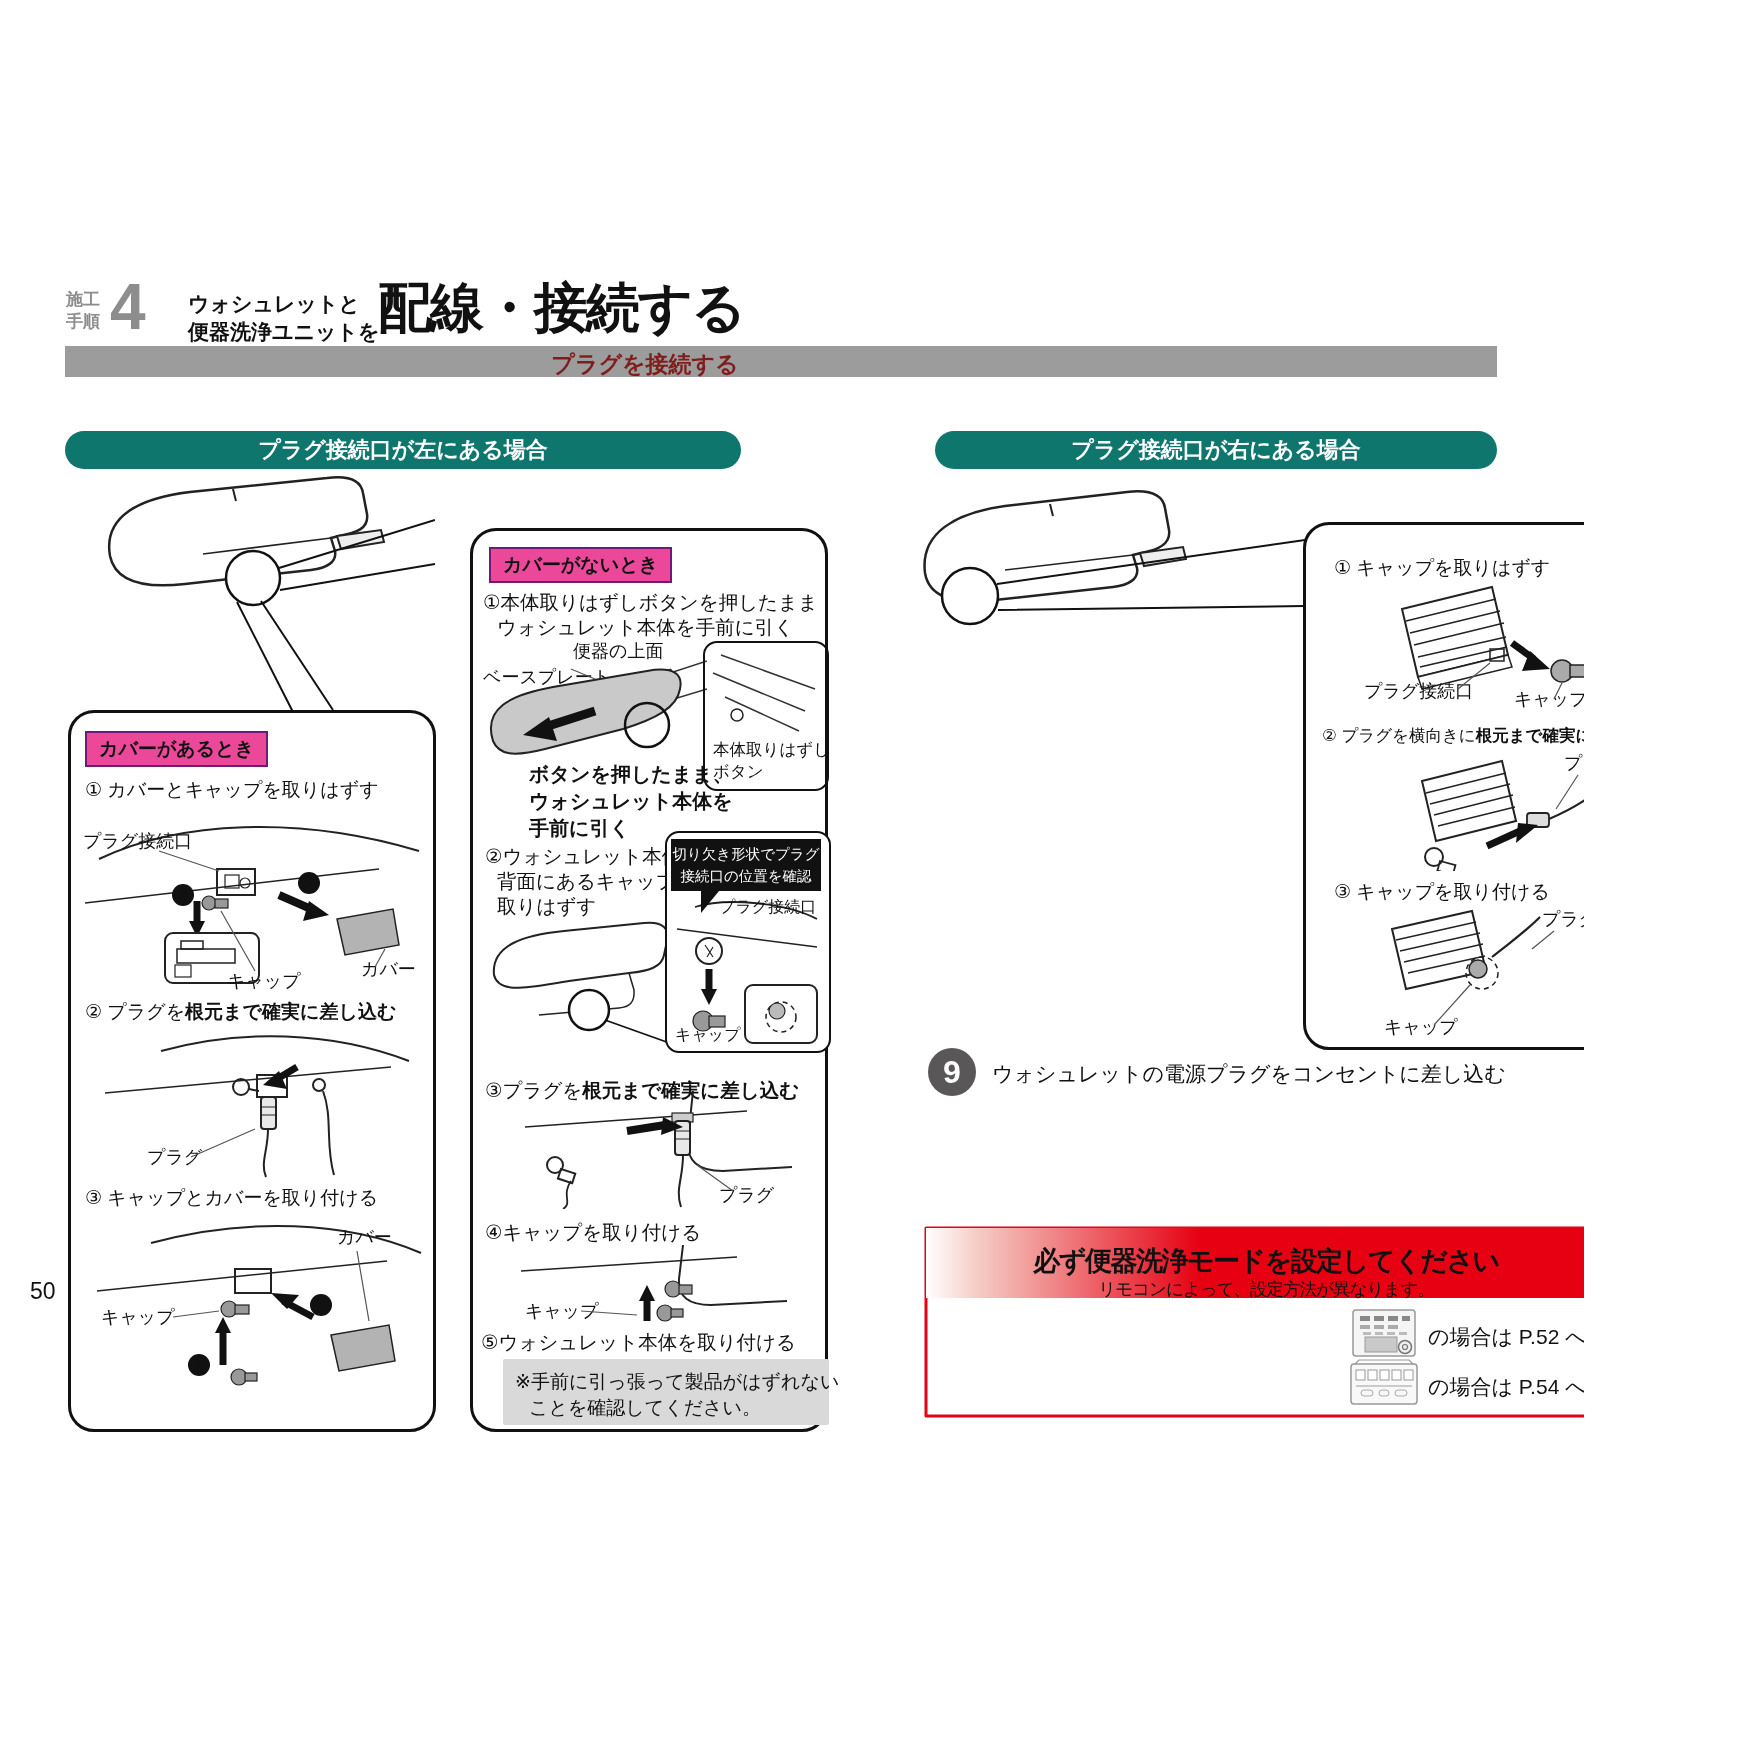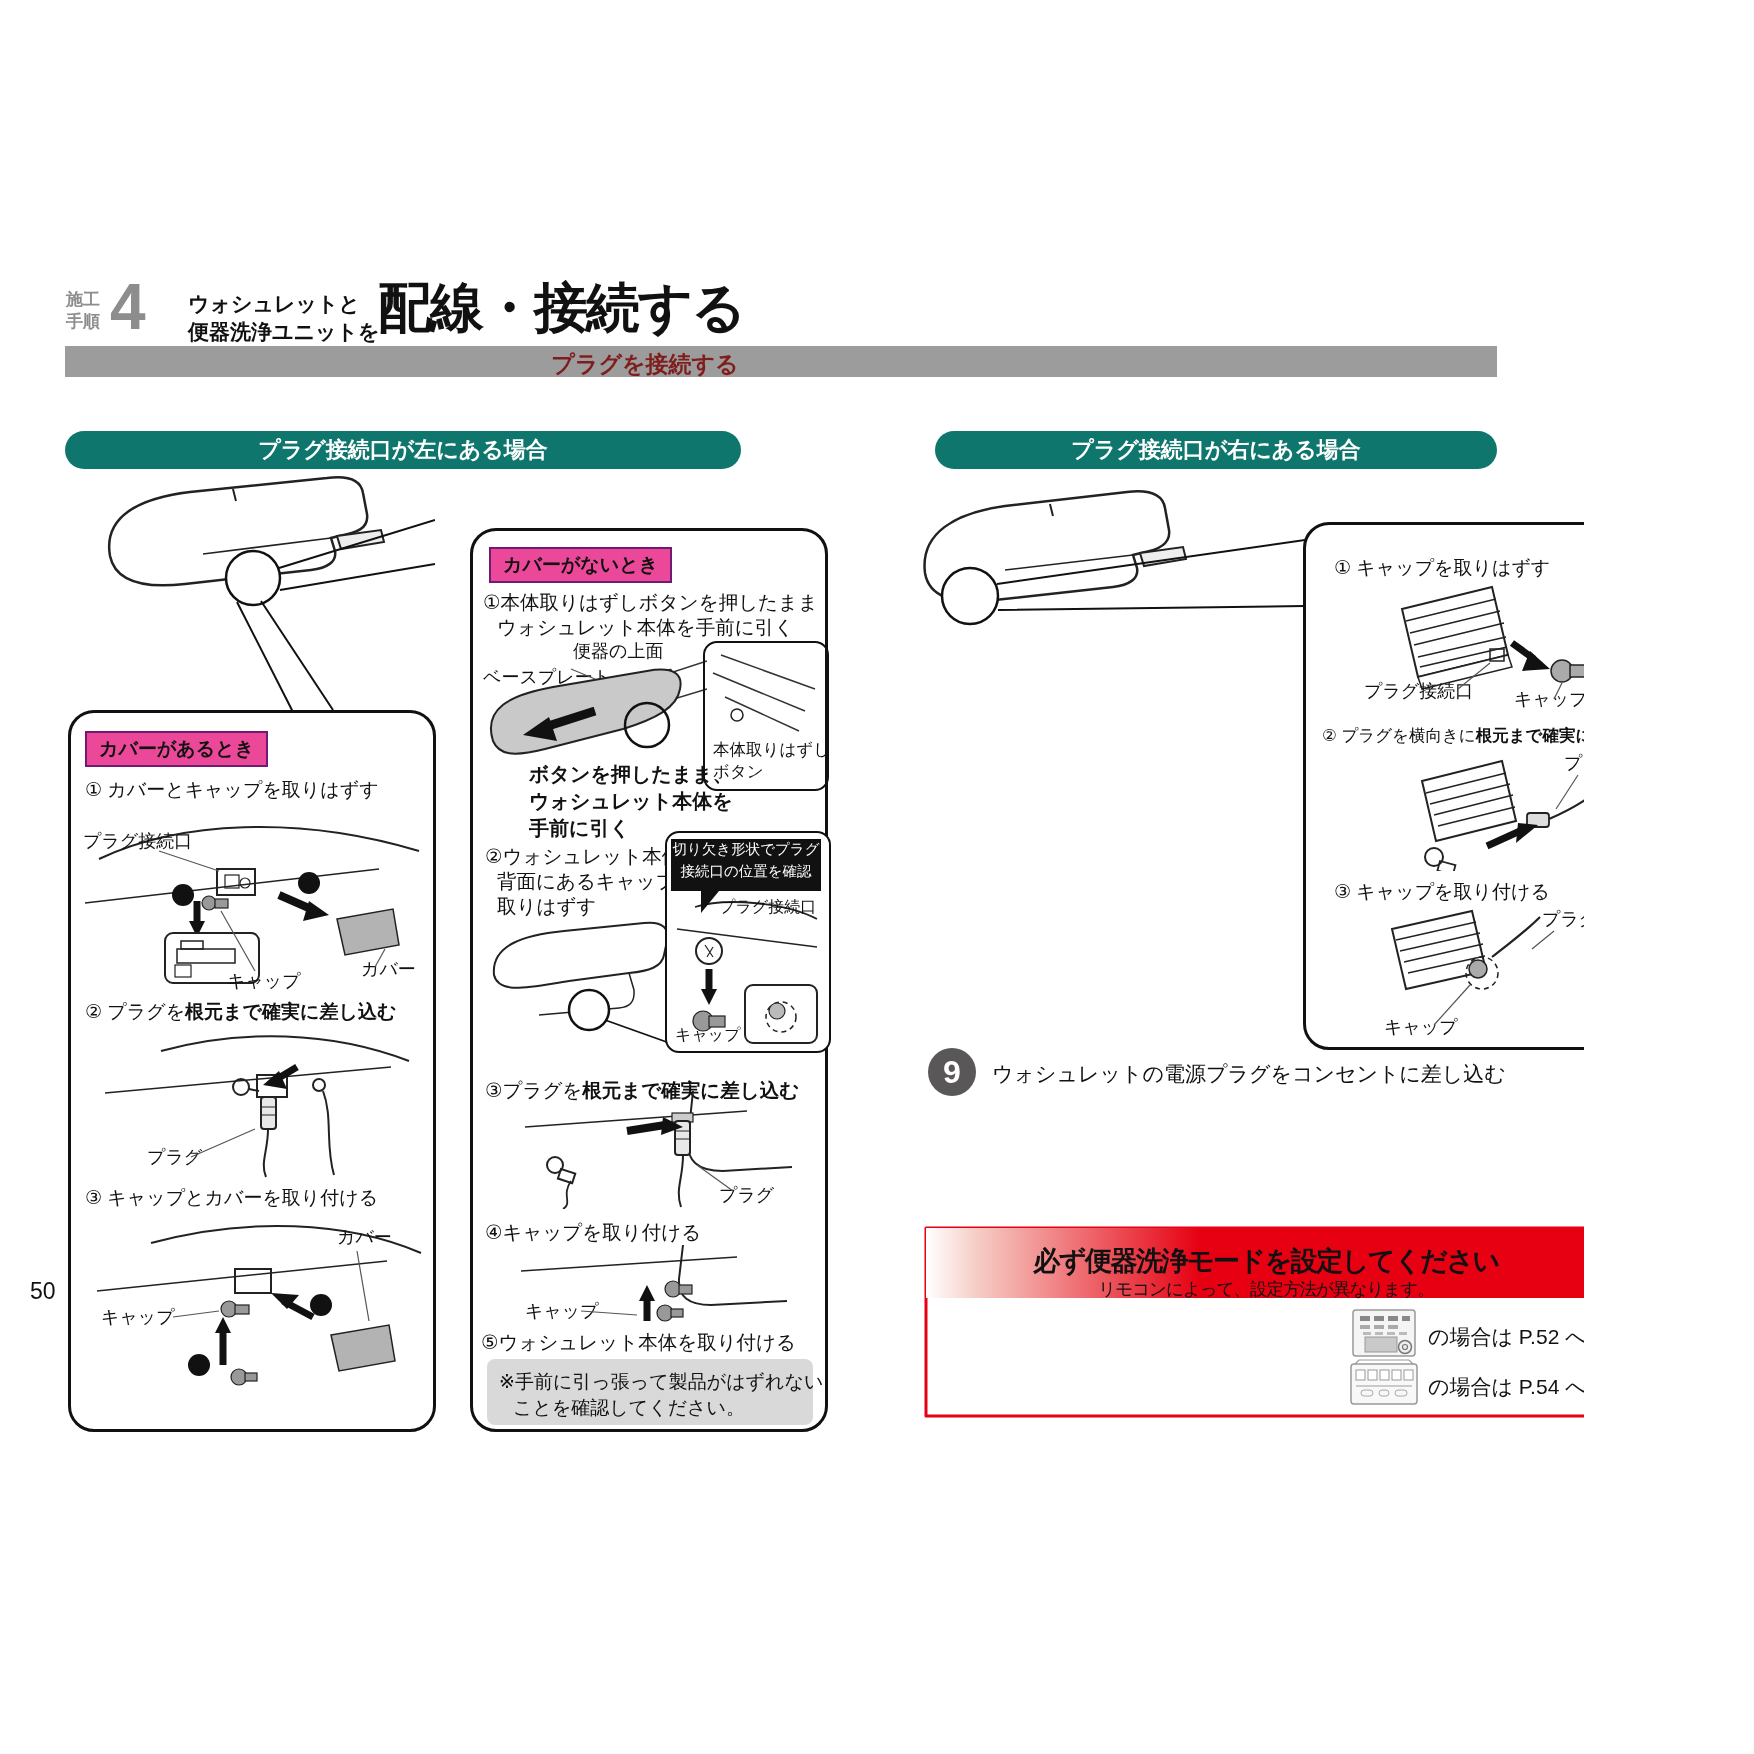--- a/index.html
+++ b/index.html
@@ -10,21 +10,21 @@
   .graybar{background:#9c9c9c;}
   .graybar span{color:#7f1d1d;font-size:23px;font-weight:bold;}
   .condbar{background:#e4e4e4;border:2px solid #3a3a3a;box-sizing:border-box;}
   .condbar span{font-size:22px;font-weight:bold;}
   .pill{background:#0f766e;border-radius:19px;color:#fff;display:flex;align-items:center;justify-content:center;}
   .pill span{font-size:22px;font-weight:bold;color:#fff;}
   .roundbox{border:3px solid #111;border-radius:26px;box-sizing:border-box;background:#fff;}
   .tagbox{display:inline-block;background:#ec4899;border:2px solid #701a75;padding:3px 12px;font-size:19px;font-weight:bold;}
   .step{font-size:19px;}
   .step b{font-weight:bold;}
-  .notebox{background:#d9d9d9;border-radius:8px;}
+  .notebox{background:#d9d9d9;border-radius:2px;margin-left:16px;}
   .notebox div{font-size:19px;}
   .callout{background:#111;color:#fff;}
   .callout div{font-size:14.5px;color:#fff;text-align:center;line-height:1.5;}
   .ctail{width:0;height:0;border-top:22px solid #111;border-right:18px solid transparent;}
   .smalllab{font-size:16px;}
   svg text{font-family:"Liberation Sans","DejaVu Sans",sans-serif;fill:#111;}
   .stepnine{background:#595757;border-radius:50%;color:#fff;display:flex;align-items:center;justify-content:center;}
 </style>
 </head>
 <body>
@@ -190,21 +190,21 @@
         <path d="M38,56 L46,68 M46,58 L40,68" stroke="#222" stroke-width="1.2" fill="none"></path>
         <path d="M42,80 L42,102" stroke="#111" stroke-width="7" fill="none"></path>
         <polygon points="34,100 50,100 42,116" fill="#111"></polygon>
         <circle cx="36" cy="132" r="10" fill="#999" stroke="#222" stroke-width="1.2"></circle>
         <rect x="42" y="127" width="16" height="11" fill="#999" stroke="#222" stroke-width="1.2"></rect>
         <rect x="78" y="96" width="72" height="58" rx="8" fill="#fff" stroke="#222" stroke-width="2"></rect>
         <circle cx="114" cy="128" r="15" fill="none" stroke="#222" stroke-width="1.5" stroke-dasharray="5,4"></circle>
         <circle cx="110" cy="122" r="8" fill="#bbb" stroke="#222" stroke-width="1.2"></circle>
       </svg>
       <div class="abs callout" style="left:4px;top:6px;width:150px;height:52px;">
-        <div style=""><span>切り欠き形状でプラグ</span><br><span>接続口の位置を確認</span></div>
+        <div style="padding-top:5px;"><span>切り欠き形状でプラグ</span><br><span>接続口の位置を確認</span></div>
       </div>
       <div class="abs ctail" style="left:34px;top:58px;"></div>
       <div class="abs t smalllab" style="left:52px;top:64px;">プラグ接続口</div>
       <div class="abs t smalllab" style="left:8px;top:192px;">キャップ</div>
     </div>
 
     <div class="abs t step" style="left:12px;top:546px;font-size:19.5px;"><span>③プラグを</span><b>根元まで確実に差し込む</b></div>
 
     <svg class="abs" style="left:24px;top:556px;" width="300" height="122" viewBox="0 0 300 122">
       <path d="M196,4 L191,52 C189,74 201,84 226,84 L295,80" stroke="#222" stroke-width="2" fill="none"></path>

